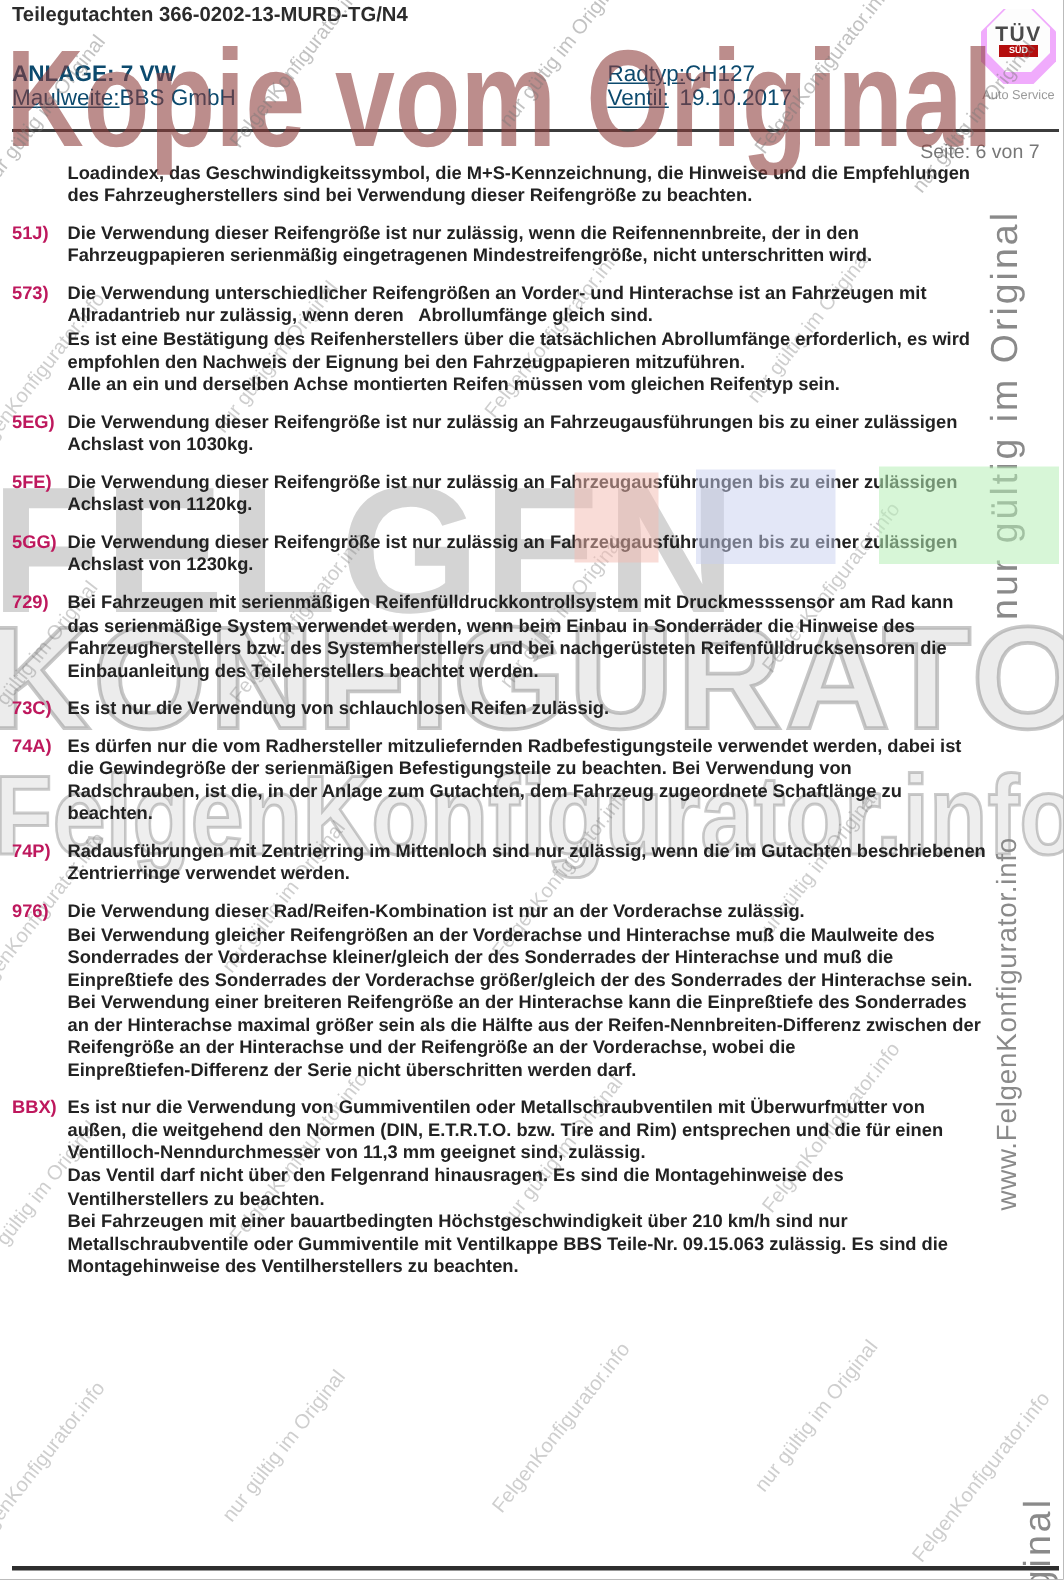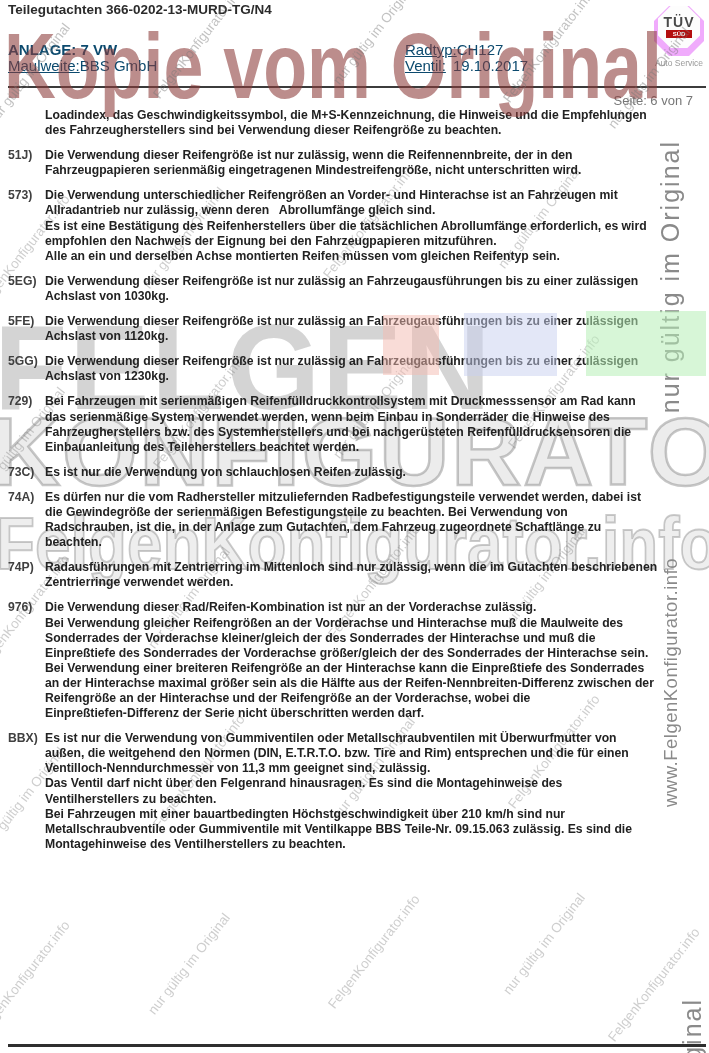--- a/index.html
+++ b/index.html
@@ -68,21 +68,21 @@
     clip-path:polygon(30% 0,70% 0,100% 30%,100% 70%,70% 100%,30% 100%,0 70%,0 30%);
     display:flex;flex-direction:column;align-items:center;justify-content:center;gap:1px;
   }
   #logo-tuv{font-size:14px;font-weight:bold;color:#4a4a4a;letter-spacing:1px;line-height:13px;}
   #logo-sued{width:26px;height:8px;background:#b40e0e;color:#fff;font-size:6px;font-weight:bold;
     display:flex;align-items:center;justify-content:center;line-height:8px;}
   #logo-caption{font-size:8.5px;font-weight:normal;color:#9a9a9a;margin-top:2px;}
   
   #sections{position:absolute;left:8px;top:108px;width:672px;z-index:3;}
   .sec{display:flex;margin-bottom:10px;font-weight:bold;}
-  .sec-label{flex:0 0 37px;font-size:12.2px;line-height:15.1px;color:#404040;}
+  .sec-label{flex:0 0 37px;font-size:12.2px;line-height:15.1px;color:#be185d;}
   .sec-text{flex:1;font-size:12.2px;line-height:15.1px;color:#222;white-space:pre-wrap;}
   
   .hl{position:absolute;z-index:4;pointer-events:none;}
   #hl-pink{left:383px;top:315px;width:56px;height:60px;background:rgba(244,185,176,0.5);}
   #hl-blue{left:464px;top:313px;width:93px;height:63px;background:rgba(200,208,240,0.5);}
   #hl-green{left:586px;top:311px;width:120px;height:65px;background:rgba(182,238,182,0.55);}
   
   #bot-rule{position:absolute;left:8px;top:1044px;width:698px;height:3px;background:#2e2e2e;z-index:3;}
 </style>
 </head>

